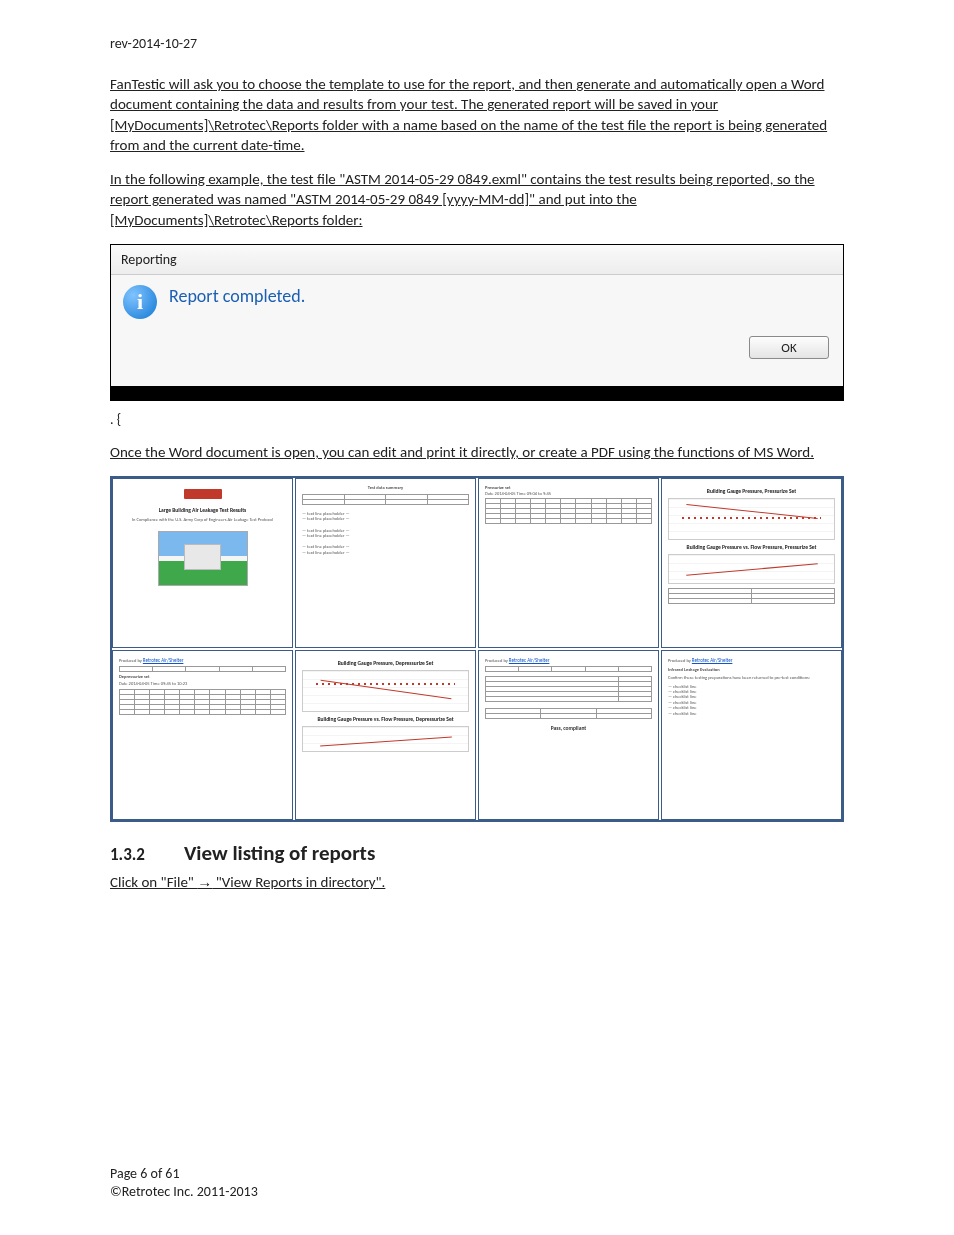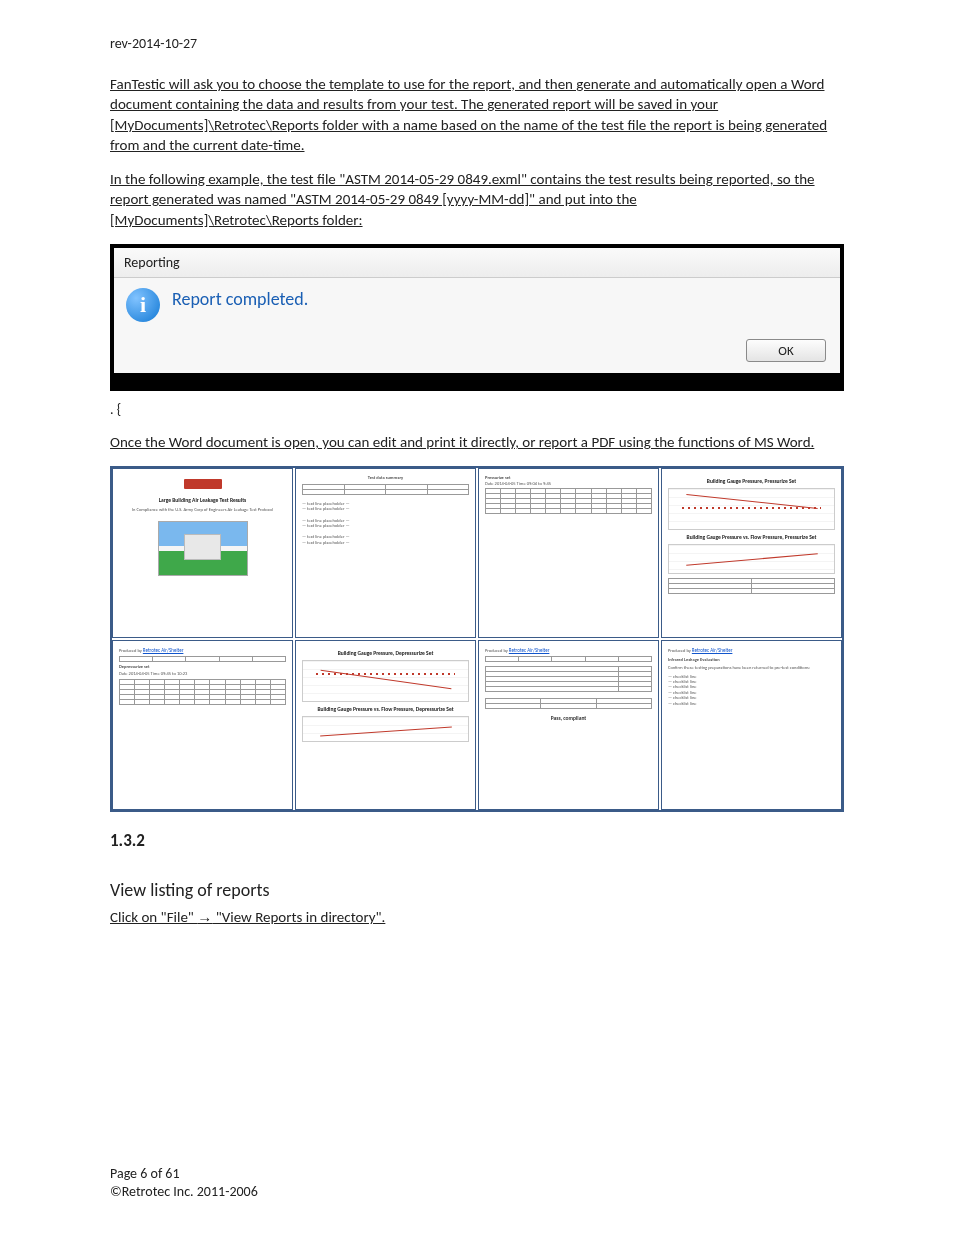--- a/index.html
+++ b/index.html
@@ -10,32 +10,32 @@
     color: #222;
     width: 954px;
     height: 1235px;
     position: relative;
     padding: 35px 110px 0 110px;
   }
   .rev { font-size: 14px; margin-bottom: 22px; }
   p.body { line-height: 1.35; margin-bottom: 14px; text-decoration: underline; }
 
   
-  .dialog-wrap { border: 4px solid #000000; margin: 6px 0 10px; background: #14532d; }
+  .dialog-wrap { border: 1px solid #000000; margin: 6px 0 10px; background: #14532d; }
   .dlg-title { padding: 6px 10px; font-size: 14px; background: linear-gradient(#fafafa,#ededed); border-bottom:1px solid #ccc;}
   .dlg-body { display:flex; padding: 10px 12px 8px; background:#f7f7f7; }
   .info-icon {
     flex: 0 0 34px; height:34px; border-radius:50%;
     background: radial-gradient(circle at 30% 30%, #81c3ff, #1178d4);
     color:#fff; font-weight:bold; font-size:22px; text-align:center; line-height:34px;
     font-family: Georgia, serif; margin-right:12px;
   }
   .dlg-text { flex:1; font-size:13.5px; color:#333; line-height:1.3; }
   .dlg-heading { color:#1a5fb4; font-size:18px; margin-bottom:16px; }
-  .dlg-btnrow { text-align:right; padding: 4px 14px 11px; background:#f7f7f7; }
+  .dlg-btnrow { text-align:right; padding: 4px 14px 27px; background:#f7f7f7; }
   .ok-btn {
     display:inline-block; min-width:80px; padding:3px 24px;
     border:1px solid #8a8a8a; border-radius:3px;
     background: linear-gradient(#fdfdfd,#e4e4e4); font-size:13px; text-align:center;
   }
   .blackbar { height:14px; background:#000; }
   .inline-dot { font-size:14px; margin-bottom:14px; }
 
   
   .thumbs {
@@ -61,23 +61,23 @@
     background: linear-gradient(to right, #c0392b, #c0392b);
     transform: rotate(6deg);
   }
   .thumb .redline2 { top:55%; transform:rotate(-4deg); background:#c0392b;}
   .thumb .dots { position:absolute; left:8%; right:8%; top:45%; height:2px;
     background: repeating-linear-gradient(to right, #c0392b 0 2px, transparent 2px 6px);}
   .thumb .paramtbl td { height:6px; }
   .thumb .pass { text-align:center; font-size:5.5px; font-weight:bold; margin-top:6px;}
 
   
-  .sect { display:flex; align-items:baseline; gap:28px; margin: 6px 0 6px; flex-direction: column; }
+  .sect { display:flex; align-items:baseline; gap:39px; margin: 6px 0 6px; }
   .sect-num { font-weight:bold; font-size:17px; }
-  .sect-title { font-weight:normal; font-size:18px; }
+  .sect-title { font-weight:bold; font-size:21px; }
   .arrow { font-family: Arial; }
 
   .footer { position:absolute; left:110px; bottom:34px; font-size:14px; line-height:1.3;}
 </style>
 </head>
 <body>
 
 <div class="rev">rev-2014-10-27</div>
 
 <p class="body">FanTestic will ask you to choose the template to use for the report, and then generate and automatically open a Word document containing the data and results from your test.  The generated report will be saved in your [MyDocuments]\Retrotec\Reports  folder  with a name based on the name of the test file the report is being generated from and the current date-time.</p>
@@ -91,21 +91,21 @@
       <div class="dlg-heading">Report completed.</div>
     </div>
   </div>
   <div class="dlg-btnrow">
     <span class="ok-btn">OK</span>
   </div>
   <div class="blackbar"></div>
 </div>
 <div class="inline-dot">.  {</div>
 
-<p class="body">Once the Word document is open, you can edit and print it directly, or report a PDF using the functions of MS Word.</p>
+<p class="body">Once the Word document is open, you can edit and print it directly, or create a PDF using the functions of MS Word.</p>
 
 <div class="thumbs">
 
   <div class="thumb">
     <div class="logo"></div>
     <div class="hdr">Large Building Air Leakage Test Results</div>
     <div class="tiny" style="text-align:center">In Compliance with the U.S. Army Corp of Engineers Air Leakage Test Protocol</div>
     <div class="photo"></div>
   </div>
 
@@ -406,14 +406,14 @@
 <div class="sect">
   <span class="sect-num">1.3.2</span>
   <span class="sect-title">View listing of reports</span>
 </div>
 <p class="body">
   <span>Click on "File" </span><span class="arrow">→</span><span> "View Reports in directory".</span>
 </p>
 
 <div class="footer">
   <div>Page 6 of 61</div>
-  <div>©Retrotec Inc. 2011-2006</div>
+  <div>©Retrotec Inc. 2011-2013</div>
 </div>
 
 </body></html>

